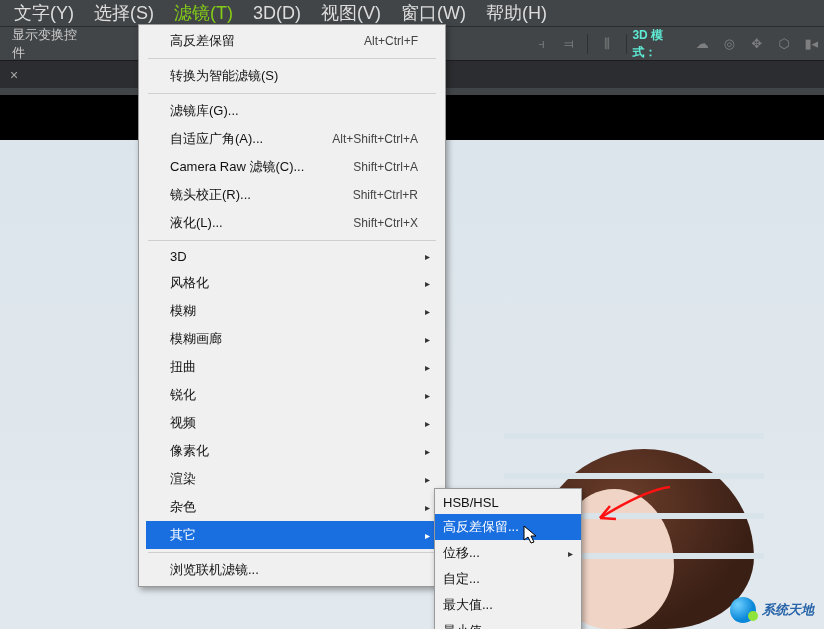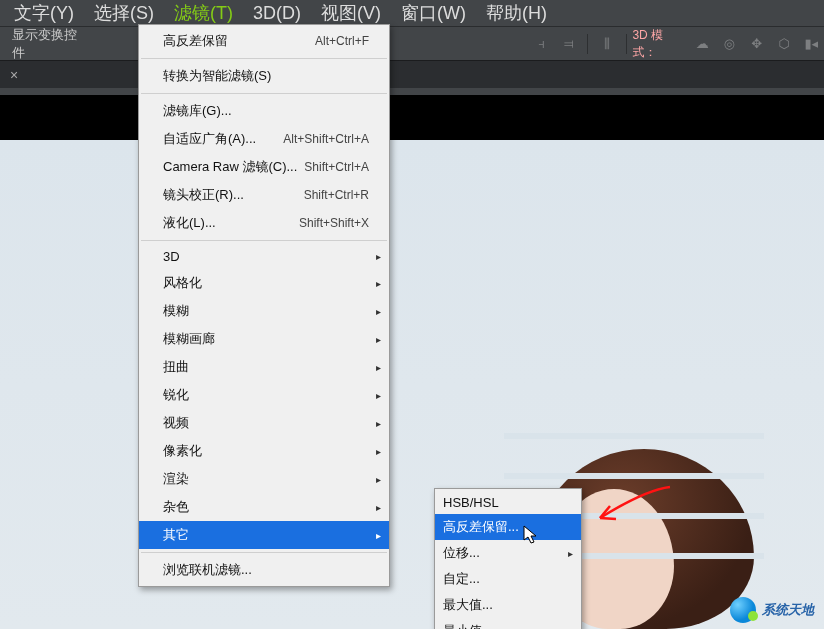--- a/index.html
+++ b/index.html
@@ -7,34 +7,34 @@
   
   .menubar { display: flex; background: #424548; height: 26px; align-items: center; padding-left: 4px; }
   .menubar-item { color: #ddd; font-size: 18px; padding: 12px 10px; cursor: default; }
   .menubar-item.active { color: #84cc16; }
   
   .toolbar { height: 34px; background: #424548; display: flex; align-items: center; font-size: 13px; color: #ccc; padding-left: 6px; border-top: 1px solid #2a2c2e; }
   .toolbar-label { padding: 2px 6px; }
   .toolbar-sep { width: 1px; height: 20px; background: #2d2f31; margin: 0 4px; }
   .tool-icon { width: 20px; height: 20px; margin: 0 4px; display: inline-flex; align-items:center; justify-content:center; color:#7d7f81; }
   .toolbar-right { margin-left: 440px; display:flex; align-items:center; gap: 2px; }
-  .mode-label { color:#fca5a5; font-size:12px; margin-right:8px; }
+  .mode-label { color:#5eead4; font-size:12px; margin-right:8px;font-weight:bold; }
   
   .tab-strip { height: 28px; background: #2b2d30; border-top:1px solid #1b1c1e; display:flex; align-items:center; }
   .tab-close { color:#aaa; font-size:14px; padding: 0 10px; cursor:default; }
   
   .canvas-area { position:absolute; top:95px; left:0; right:0; bottom:0; background:#000; }
   .canvas-bg { position:absolute; top:45px; left:0; right:0; bottom:0; background: linear-gradient(to bottom, #dce5ec, #e2e9ee); }
   
   .photo { position:absolute; right:60px; bottom:0; width:280px; height:245px; }
   .hair { position:absolute; width:220px; height:180px; right:10px; bottom:0; background: radial-gradient(ellipse at 40% 30%, #6b3d2a, #3a1f15 70%); border-radius: 50% 50% 40% 40% / 60% 60% 40% 40%; }
   .face { position:absolute; right:90px; bottom:0; width:120px; height:140px; background:#f0d5c6; border-radius:50% 50% 45% 45% / 55% 55% 45% 45%; }
   .stripe { position:absolute; right:0; width:260px; height:6px; background:#d9e3ea; }
   
-  .dropdown { position:absolute; top:24px; left:138px; width:252px; background:#f0f0f0; border:1px solid #9a9a9a; box-shadow:2px 3px 6px rgba(0,0,0,0.35); padding:2px 0; }
+  .dropdown { position:absolute; top:24px; left:138px; width:308px; background:#f0f0f0; border:1px solid #9a9a9a; box-shadow:2px 3px 6px rgba(0,0,0,0.35); padding:2px 7px; }
   .menu-item { display:flex; justify-content:space-between; align-items:center; padding:5px 20px 5px 24px; font-size:13px; color:#111; cursor:default; position:relative; }
   .menu-item.has-sub::after { content:"▸"; position:absolute; right:8px; font-size:10px; color:#333; }
   .menu-item.highlight { background:#1a6fe0; color:#fff; }
   .menu-item.highlight::after { color:#fff; }
   .menu-item .shortcut { color:#444; font-size:12px; }
   .menu-sep { height:1px; background:#cfcfcf; margin:3px 2px; }
   
   .submenu { position:absolute; top:488px; left:434px; width:148px; background:#f0f0f0; border:1px solid #9a9a9a; box-shadow:2px 3px 6px rgba(0,0,0,0.35); padding:2px 0; }
   .submenu .menu-item { padding:4px 16px 4px 8px; }
   
@@ -114,21 +114,21 @@
   <div class="menu-item">
     <span>Camera Raw 滤镜(C)...</span>
     <span class="shortcut">Shift+Ctrl+A</span>
   </div>
   <div class="menu-item">
     <span>镜头校正(R)...</span>
     <span class="shortcut">Shift+Ctrl+R</span>
   </div>
   <div class="menu-item">
     <span>液化(L)...</span>
-    <span class="shortcut">Shift+Shift+X</span>
+    <span class="shortcut">Shift+Ctrl+X</span>
   </div>
   <div class="menu-sep"></div>
   <div class="menu-item has-sub">
       <span>3D</span>
     </div>
   <div class="menu-item has-sub">
       <span>风格化</span>
     </div>
   <div class="menu-item has-sub">
       <span>模糊</span>

